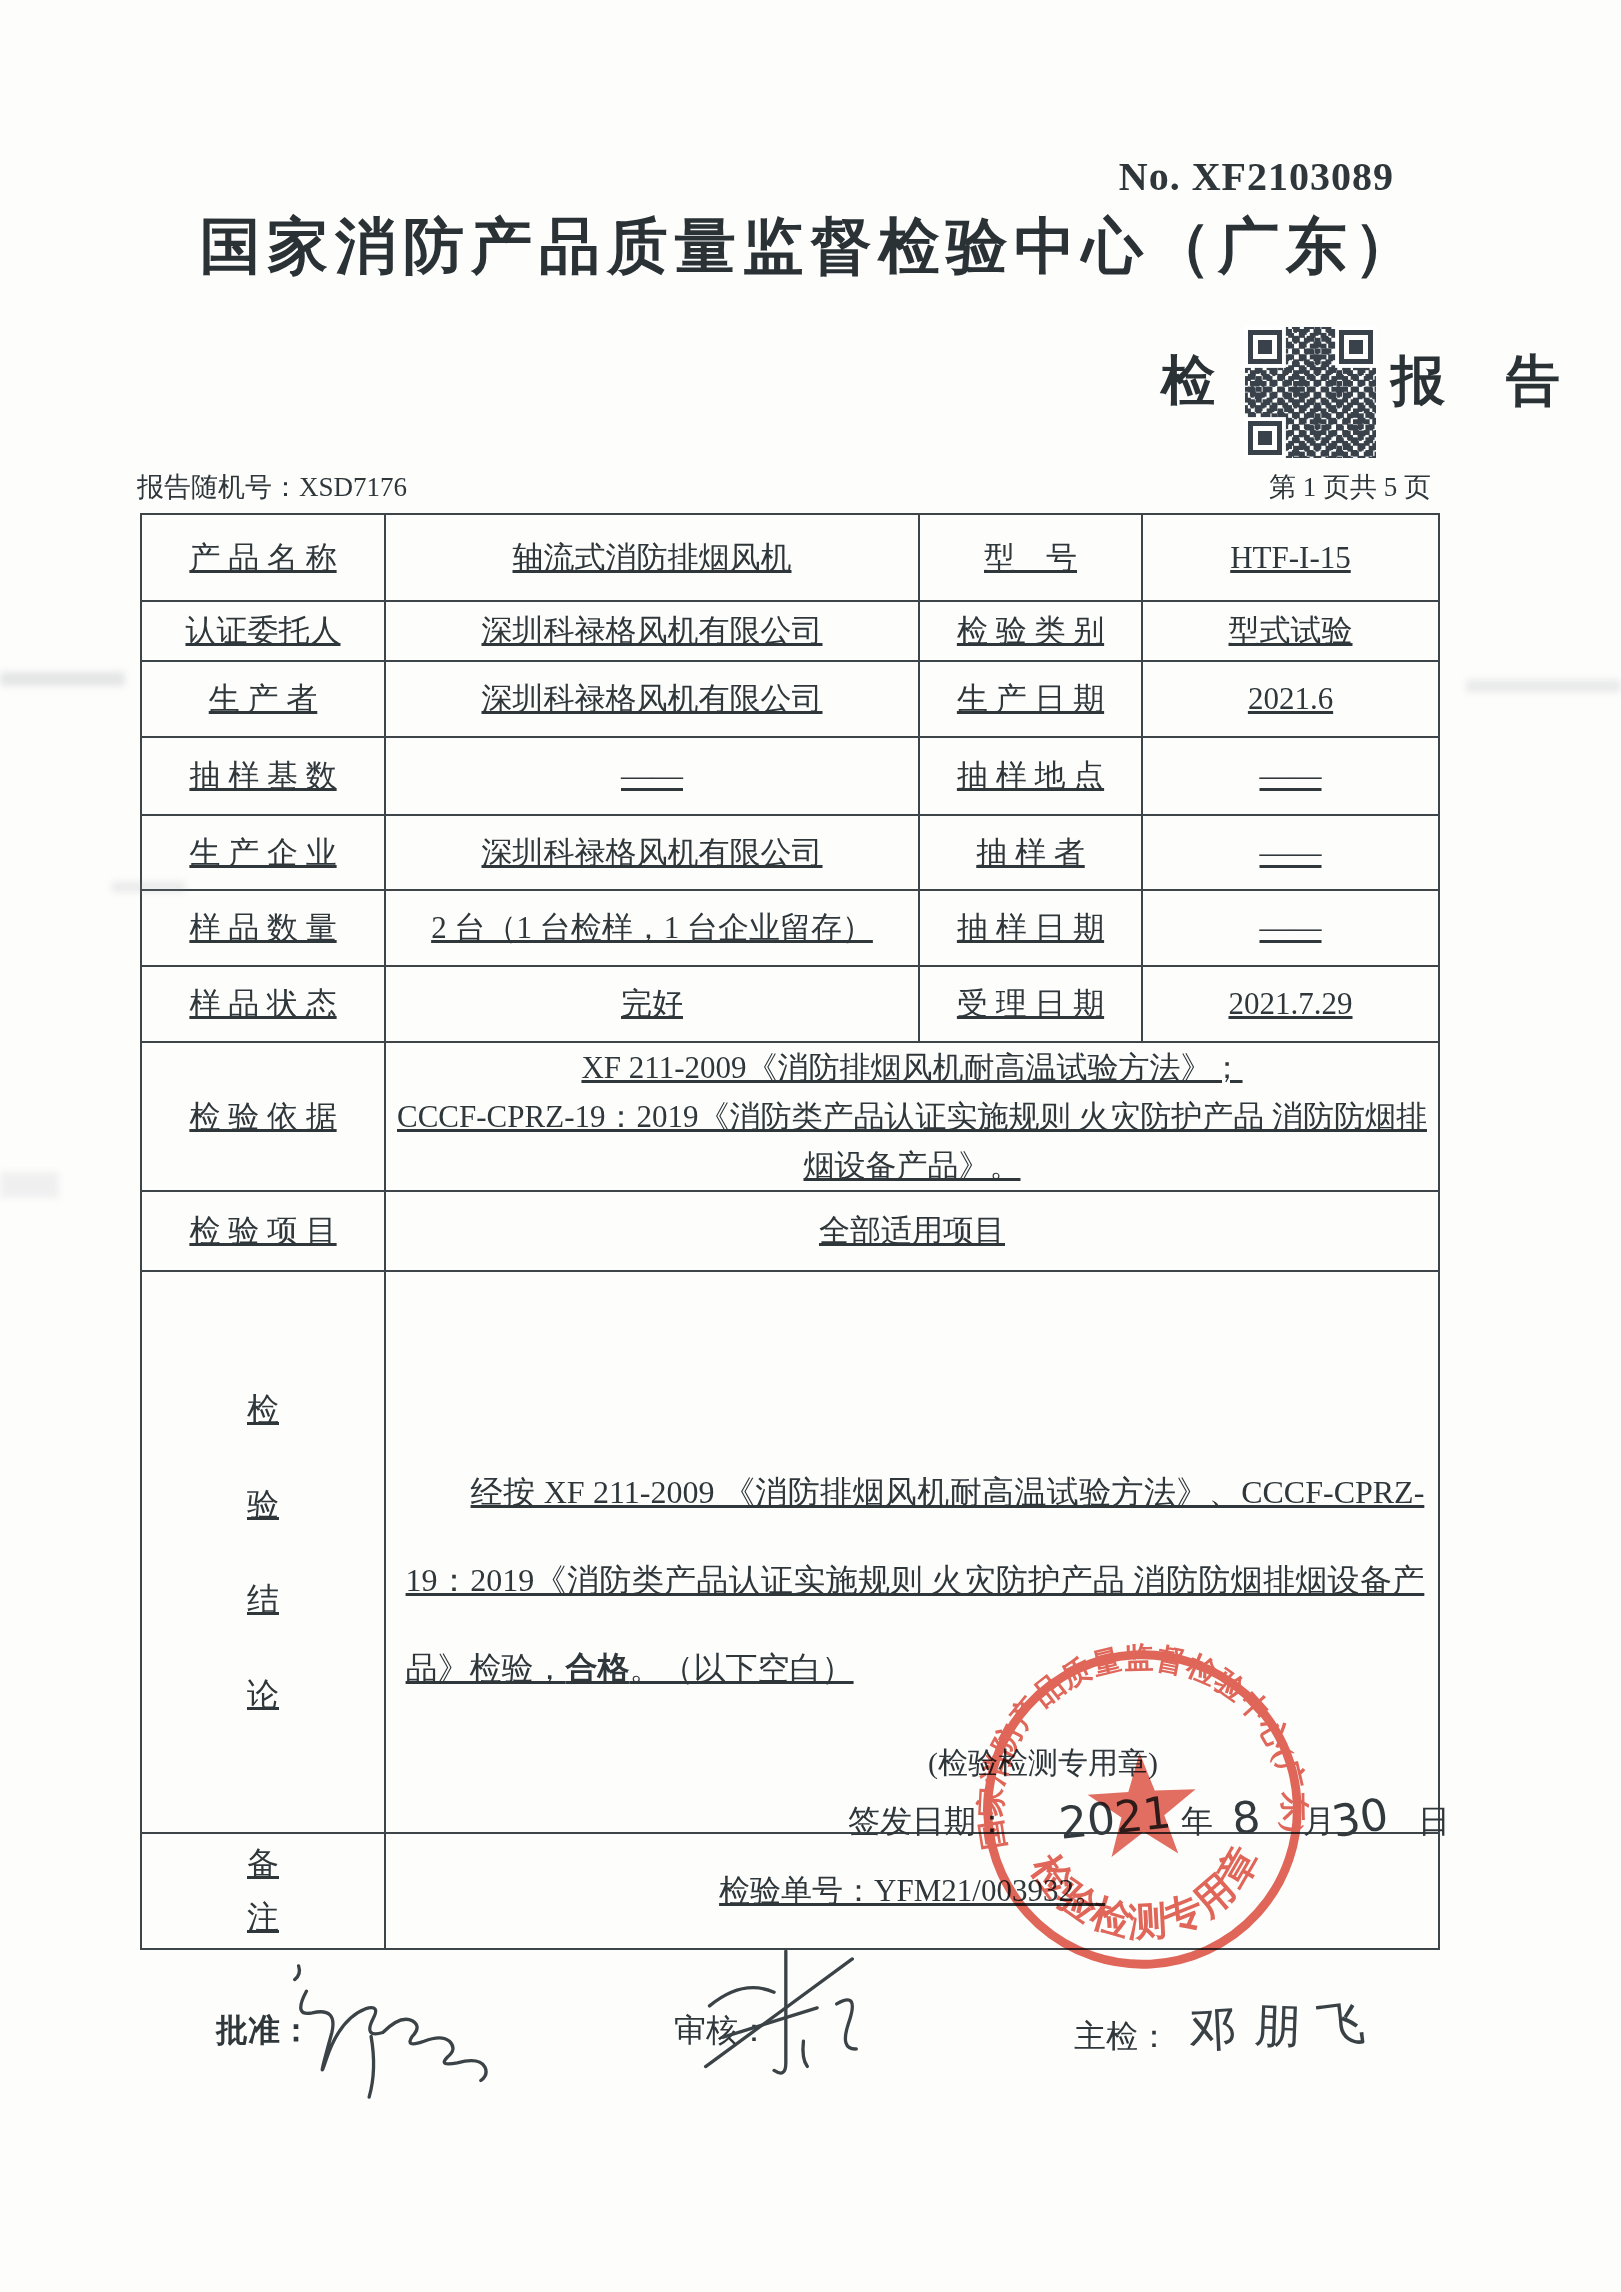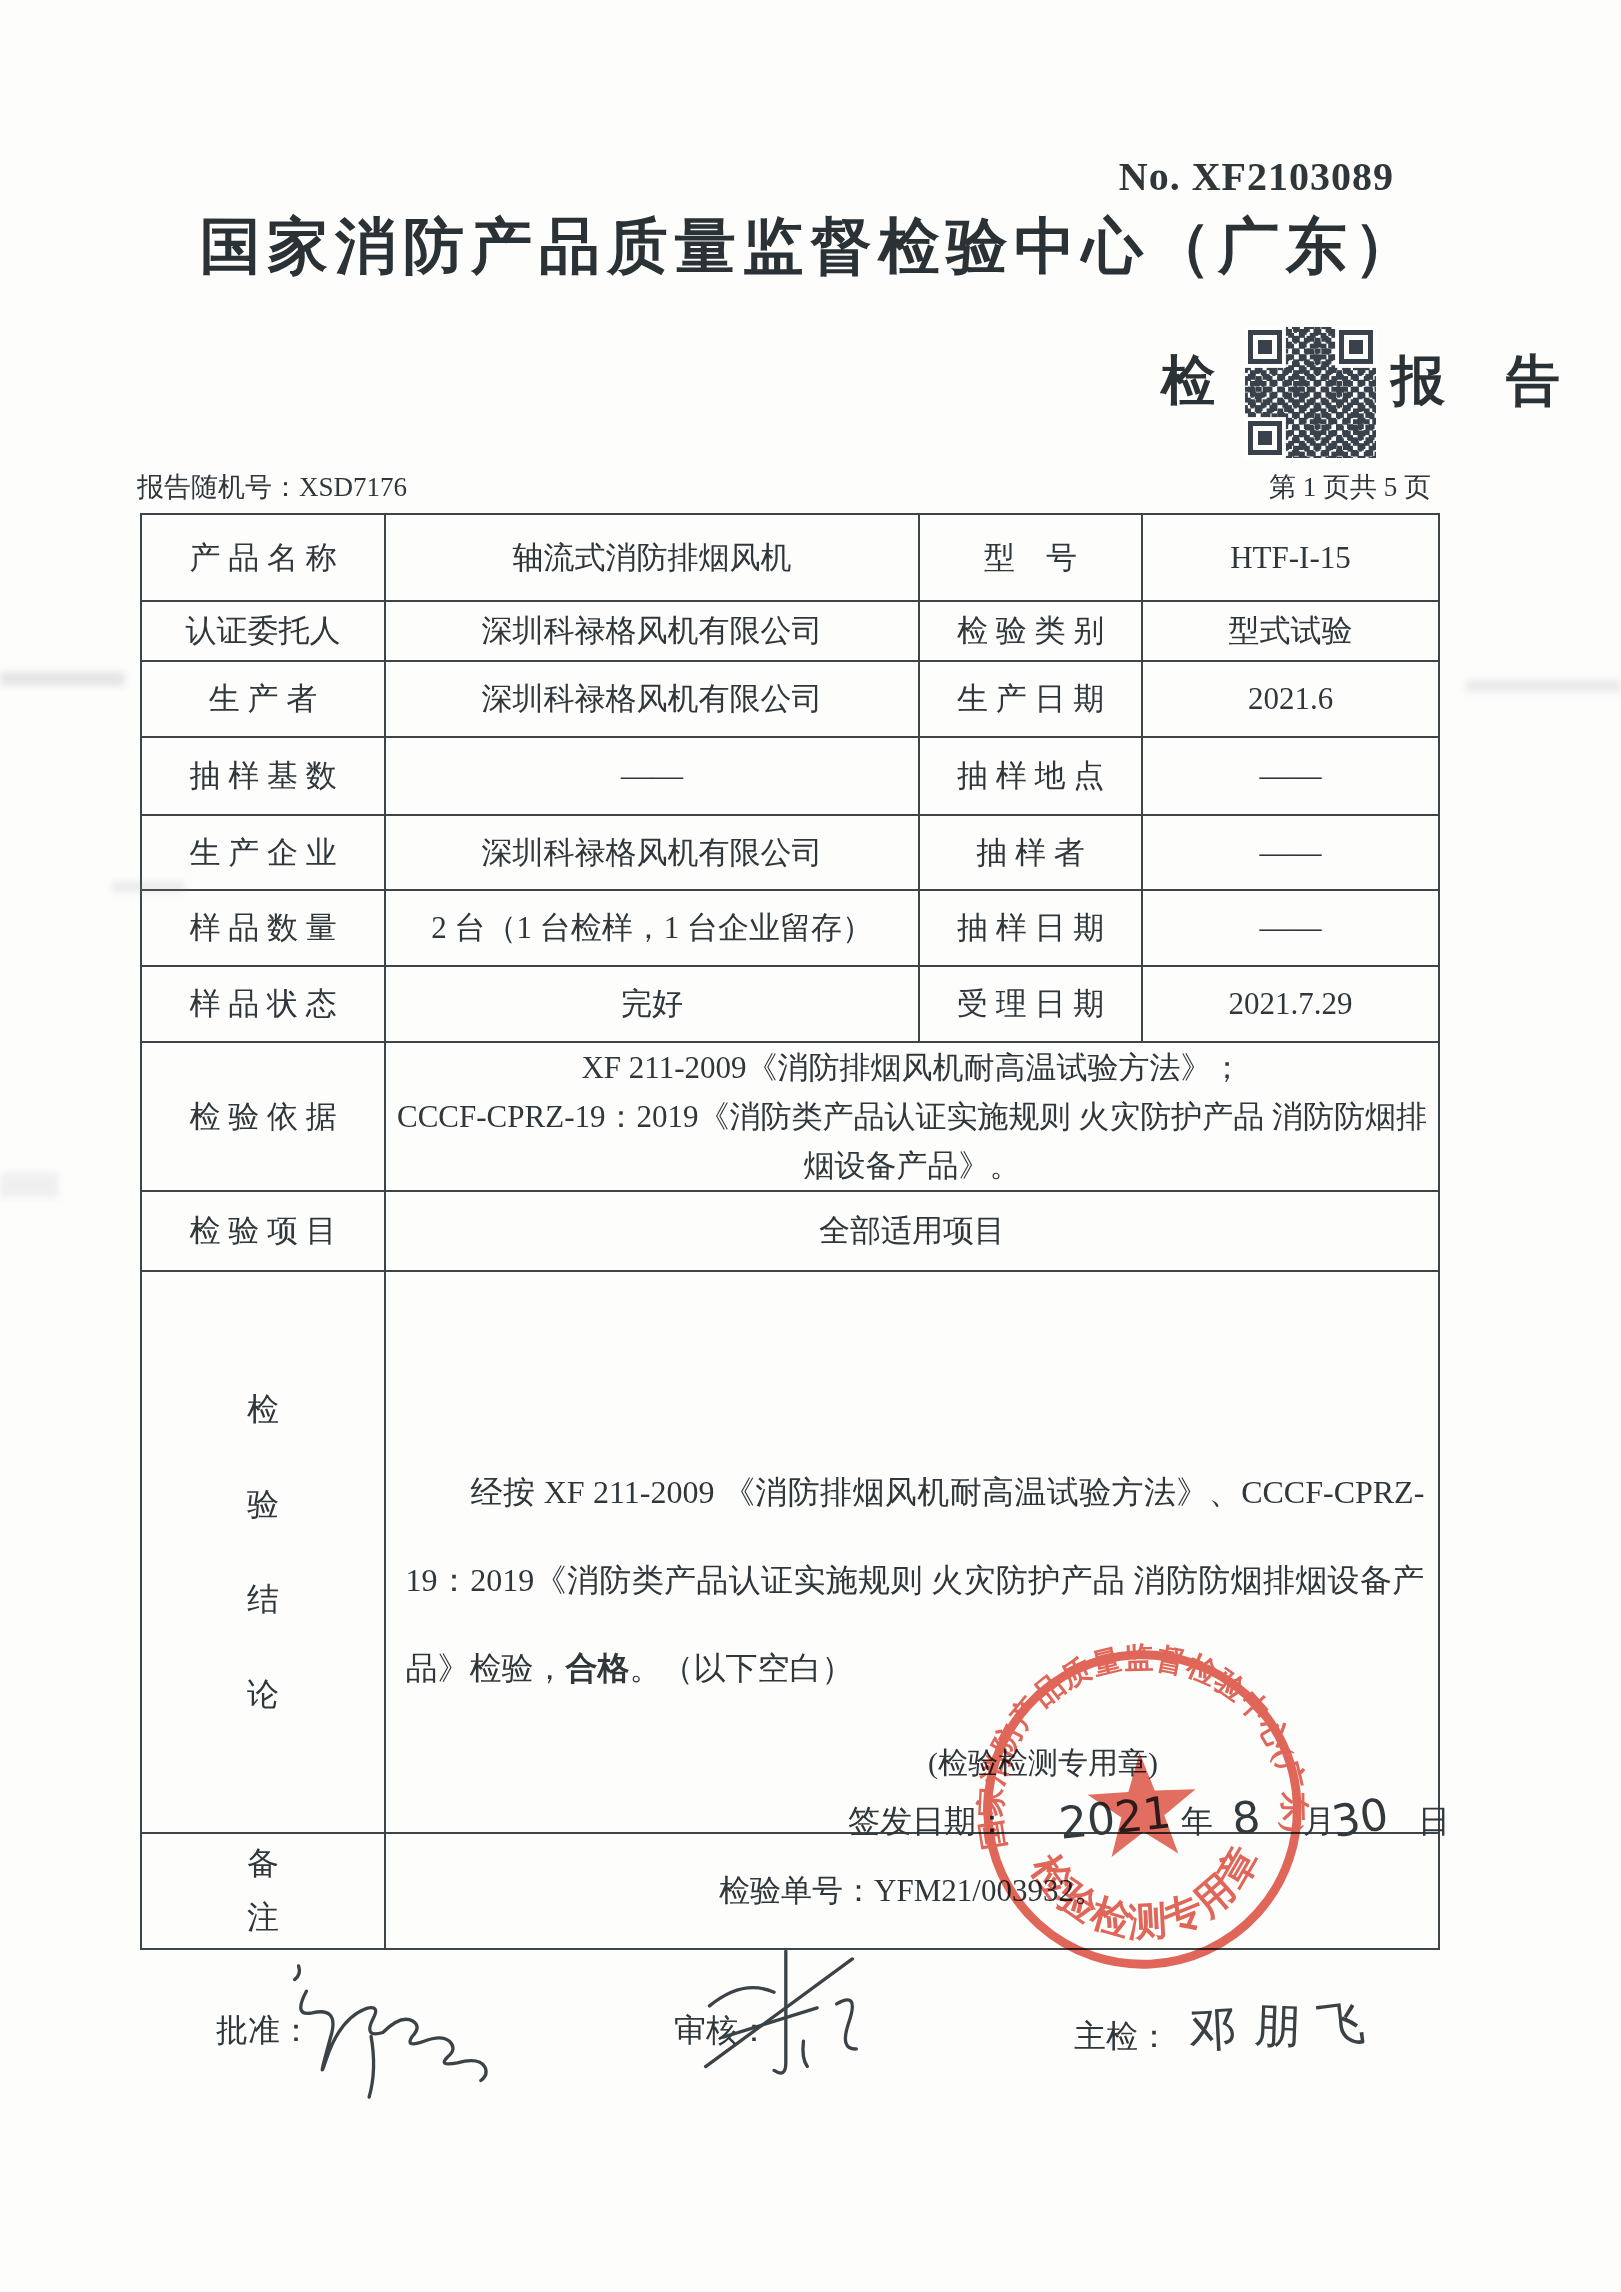--- a/index.html
+++ b/index.html
@@ -20,21 +20,21 @@
   .qr .f::after{content:"";position:absolute;inset:4.9px;background:#39424a;}
   .qr .f.tl{left:2.9px;top:2.9px}.qr .f.tr{right:2.9px;top:2.9px}.qr .f.bl{left:2.9px;bottom:2.9px}
   
   .meta{position:absolute;top:469px;left:137px;width:1294px;font-size:27px;}
   .meta .right{float:right;}
   
   table.rpt{position:absolute;left:140px;top:513px;width:1299px;border-collapse:collapse;
             table-layout:fixed;font-size:31px;color:#2f373b;}
   table.rpt td{border:2px solid #3d4549;padding:0 5.9px;text-align:center;vertical-align:middle;
                overflow:hidden;}
-  table.rpt{border:2.9px solid #3d4549;}
+  table.rpt{border:2.9px solid #3d4549;text-decoration:underline;}
   td.wide{text-align:left;padding-left:15.7px;padding-right:21.6px;}
   .basis-line{line-height:49px;}
   .vstack{display:flex;flex-direction:column;align-items:center;}
   .vstack.conc{gap:51px;font-size:32px;}
   .vstack.rem{gap:9.8px;font-size:32px;}
   td.concl-cell{vertical-align:top;}
   .concl-text{margin:55px 7.8px 0 13.7px;font-size:32px;line-height:88px;text-align:justify;
               text-indent:65px;}
   .concl-text b{font-weight:bold;}
   
@@ -47,21 +47,21 @@
   .sd-year{left:211px;}
   .sd-yu{left:333px;}
   .sd-month{left:384px;}
   .sd-mu{left:455px;}
   .sd-day{left:484px;transform:rotate(-9deg);}
   .sd-du{left:570px;}
   .stamp{position:absolute;left:976px;top:1643px;width:333px;height:333px;z-index:6;
          opacity:.85;mix-blend-mode:multiply;transform:rotate(-3deg);}
   
   .f-label{position:absolute;font-size:32px;z-index:2;}
-  .lab-approve{left:216px;top:2009px;}
+  .lab-approve{left:216px;top:2009px;font-weight:bold;}
   .lab-review{left:674px;top:2009px;}
   .lab-chief{left:1074px;top:2015px;}
   .sig-svg{position:absolute;z-index:3;}
   .sig1{left:277px;top:1958px;}
   .sig2{left:688px;top:1945px;}
   .chief-name{position:absolute;left:1189px;top:1998px;z-index:3;font-size:47px;
               letter-spacing:17.6px;color:#3a4145;white-space:nowrap;}
   .chief-name i{display:inline-block;font-style:normal;}
   .chief-name i:nth-child(1){transform:rotate(-3deg);}
   .chief-name i:nth-child(2){transform:rotate(2deg) translateY(-2.9px);}

